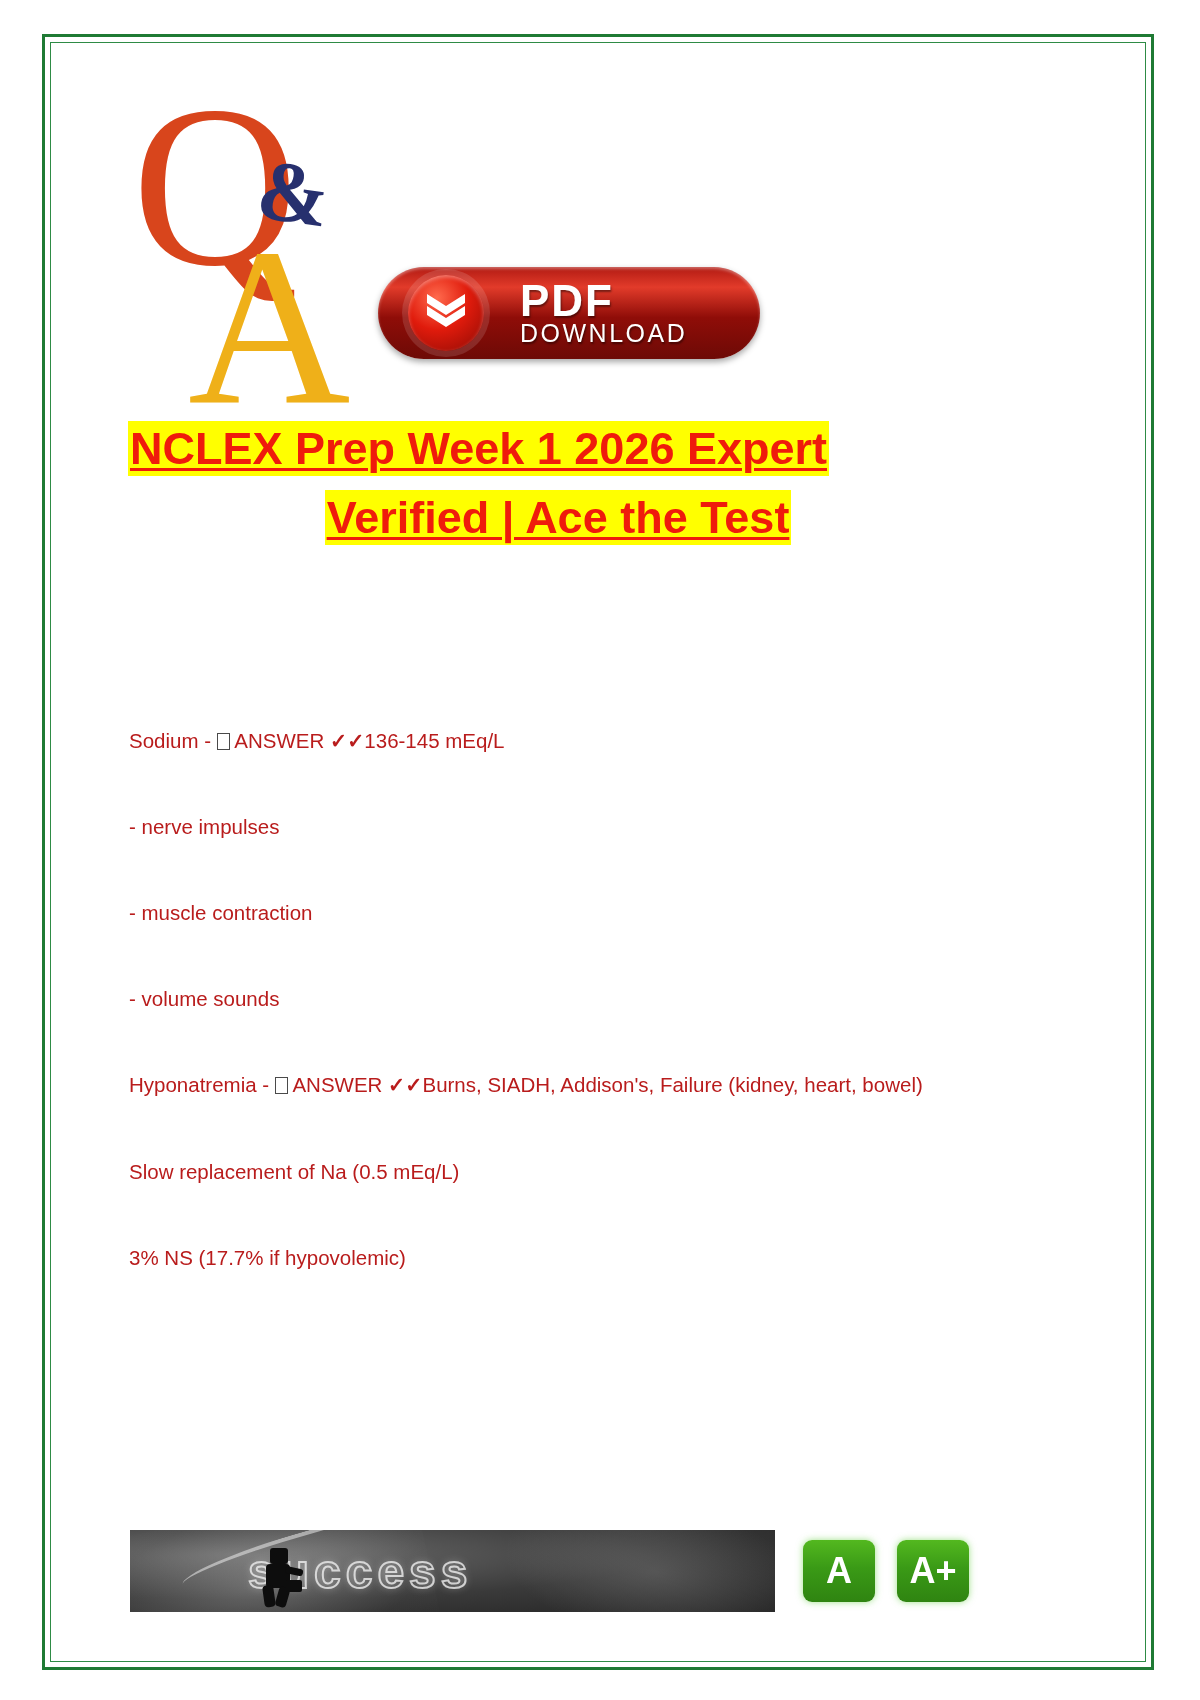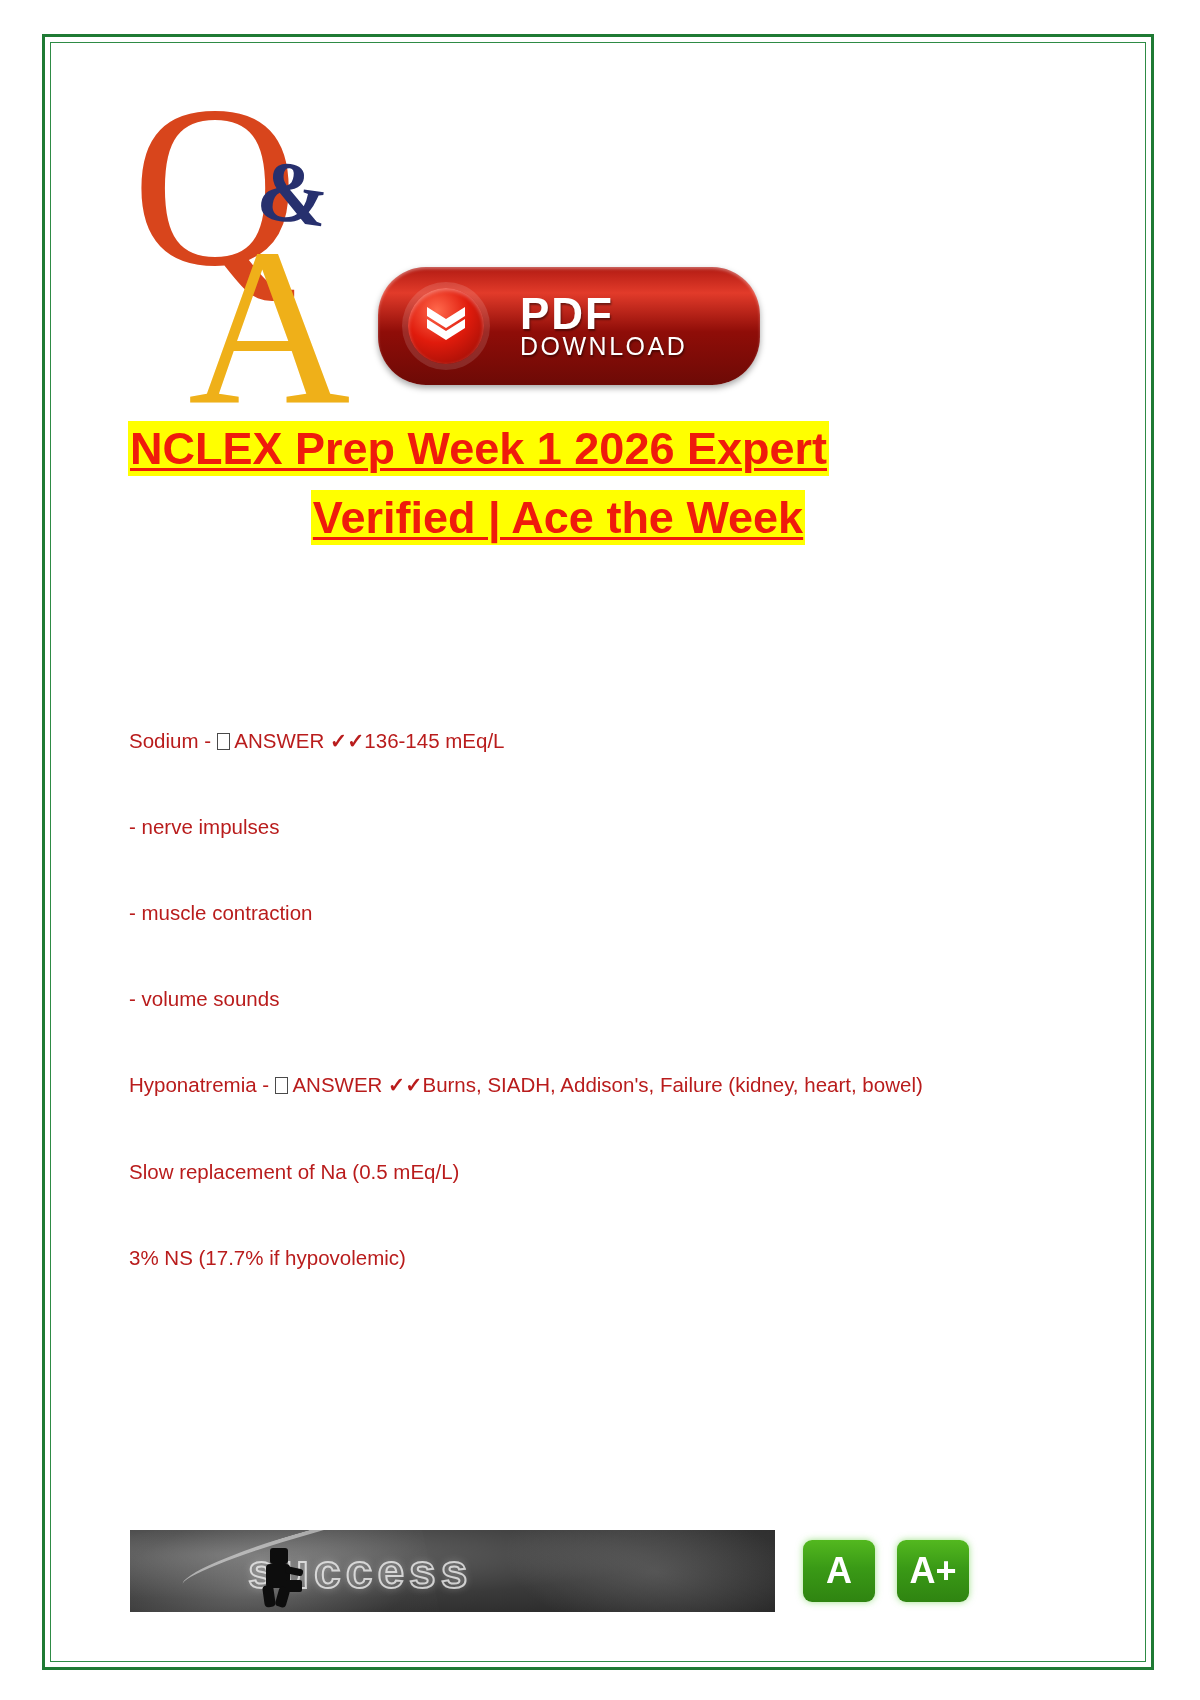--- a/index.html
+++ b/index.html
@@ -73,21 +73,21 @@
     line-height: 225px;
     color: #efb019;
     font-weight: 400;
   }
 
   
   .pdf-btn {
     position: absolute;
     left: 378px; top: 267px;
     width: 382px;
-    height: 118px;
+    height: 92px;
     border-radius: 48px;
     background: linear-gradient(180deg, #b21b13 0%, #e23b2a 22%, #8f0d08 55%, #6d0a06 100%);
     box-shadow: 0 3px 6px rgba(0,0,0,0.35), inset 0 2px 3px rgba(255,255,255,0.35);
     display: flex;
     align-items: center;
     overflow: hidden;
   }
   .pdf-btn .dl-circle {
     position: relative;
     margin-left: 30px;
@@ -288,21 +288,21 @@
       <span class="pdf-line1">PDF</span>
       <span class="pdf-line2">DOWNLOAD</span>
     </span>
   </div>
 
   <div class="title-block">
     <div class="title-line l1">
       <span class="hl">NCLEX Prep Week 1 2026 Expert</span>
     </div>
     <div class="title-line l2">
-      <span class="hl">Verified | Ace the Week</span>
+      <span class="hl">Verified | Ace the Test</span>
     </div>
   </div>
 
   <div class="body-text">
 
     <p class="para"><span>Sodium - </span><span class="tofu"></span><span> ANSWER </span><span class="tick">✓✓</span><span>136-145 mEq/L</span></p>
 
     <p class="para">- nerve impulses</p>
 
     <p class="para">- muscle contraction</p>

